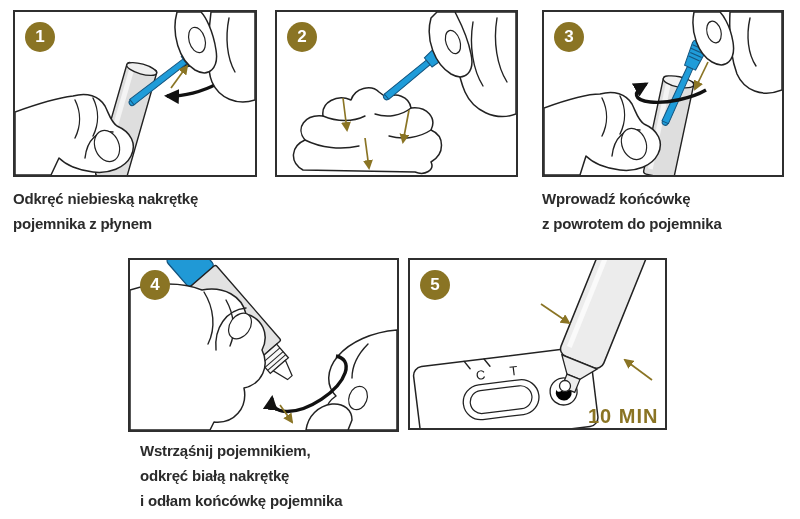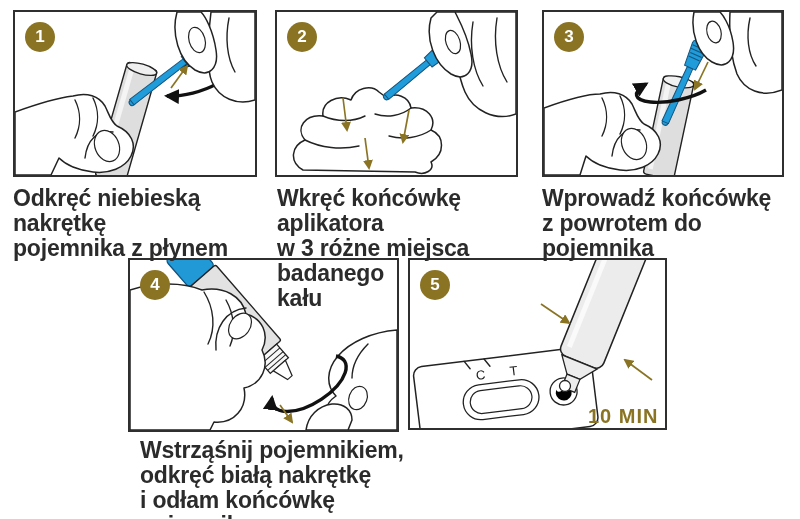--- a/index.html
+++ b/index.html
@@ -3,21 +3,21 @@
 <meta charset="utf-8">
 <style>
   html,body{margin:0;padding:0;background:#fff;}
   .stage{position:relative;width:800px;height:519px;background:#fff;overflow:hidden;
          font-family:"Liberation Sans",sans-serif;}
   .panel{position:absolute;border:2px solid #2f2f2f;background:#fff;box-sizing:border-box;overflow:hidden;}
   .panel svg{position:absolute;left:0;top:0;}
   .badge{position:absolute;left:10px;top:10px;width:30px;height:30px;border-radius:50%;
          background:#8a7424;color:#fff;font-weight:bold;font-size:17px;line-height:30px;
          text-align:center;}
-  .caption{position:absolute;color:#2b2b2b;font-weight:bold;font-size:23px;line-height:25px;
+  .caption{position:absolute;color:#2b2b2b;font-weight:bold;font-size:15px;line-height:25px;
            letter-spacing:-0.2px;white-space:pre-line;}
   .defs{position:absolute;width:0;height:0;}
   text.ct{font-family:"Liberation Sans",sans-serif;font-size:13px;fill:#1a1a1a;}
   text.timer{font-family:"Liberation Sans",sans-serif;font-size:20px;font-weight:bold;
              fill:#8a7424;letter-spacing:1px;}
   .ln{fill:none;stroke:#222;stroke-width:1.4;stroke-linecap:round;}
   .hand{fill:#fff;stroke:#222;stroke-width:1.5;stroke-linejoin:round;}
   .nail{fill:#fff;stroke:#222;stroke-width:1.2;}
   .rot{fill:none;stroke:#111;stroke-width:3.4;}
   .ga{stroke:#8a7424;stroke-width:1.7;fill:none;}
@@ -237,22 +237,19 @@
         <line class="ga" x1="242" y1="120" x2="215" y2="100" marker-end="url(#ga)"></line>
       </g>
 
       <text class="timer" x="178" y="163">10 MIN</text>
     </svg>
     <div class="badge">5</div>
   </section>
 
   <div class="caption" style="left:13px;top:186px;width:258px">Odkręć niebieską nakrętkę
 pojemnika z płynem</div>
-  <div class="caption" style="left:277px;top:186px;width:255px">Wkręć końcówkę aplikatora
-w 3 różne miejsca badanego
-kału</div>
   <div class="caption" style="left:542px;top:186px;width:252px">Wprowadź końcówkę
 z powrotem do pojemnika</div>
   <div class="caption" style="left:140px;top:438px;width:270px">Wstrząśnij pojemnikiem,
 odkręć białą nakrętkę
 i odłam końcówkę pojemnika</div>
 
 </div>
 
 </body></html>

